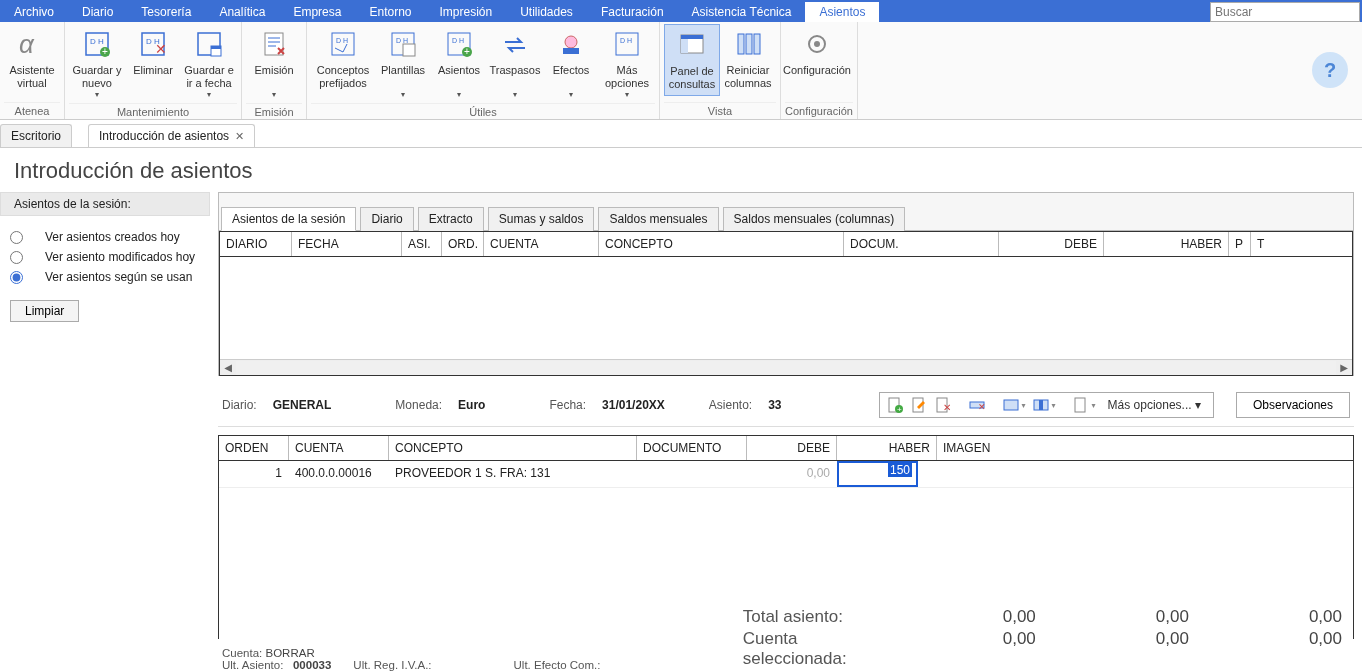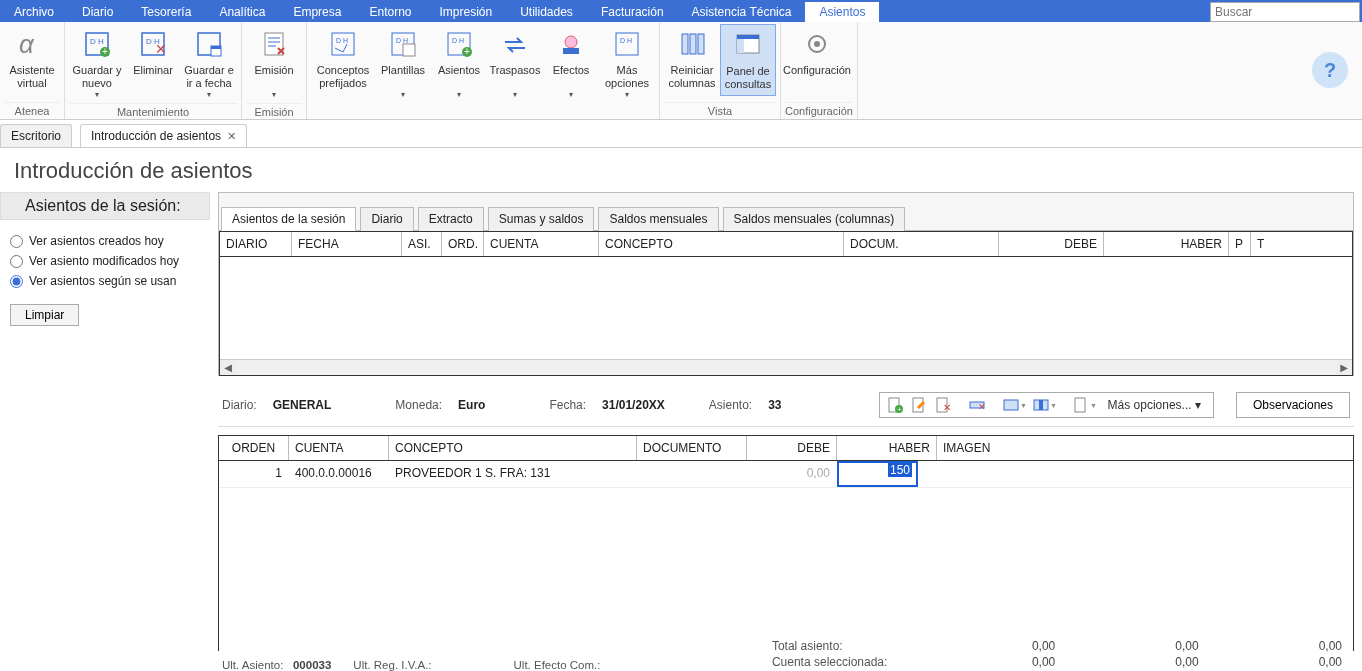--- a/index.html
+++ b/index.html
@@ -21,33 +21,33 @@
 .ribbon-btn.selected { background: #cfdff6; border: 1px solid #7fa9e8; }
 .ribbon-btn .ico { width: 32px; height: 32px; margin-bottom: 4px; display: flex; align-items: center; justify-content: center; }
 .ribbon-btn.wide { width: 64px; }
 .ribbon-btn .cap { min-height: 26px; }
 .ribbon-btn .dd { font-size: 8px; color: #555; }
 
 .help-icon { position: absolute; right: 14px; top: 52px; width: 36px; height: 36px; border-radius: 50%; background: #cfe3f8; display: flex; align-items: center; justify-content: center; color: #4c86d6; font-weight: bold; font-size: 20px; }
 
 
 .ws-tabs { display: flex; border-bottom: 1px solid #ccc; margin-top: 4px; }
-.ws-tab { padding: 4px 10px; border: 1px solid #ccc; border-bottom: none; background: #f1f1f1; font-size: 12px; margin-right: 8px; border-radius: 3px 3px 0 0; cursor: pointer; display: flex; align-items: center; gap: 6px; }
+.ws-tab { padding: 4px 10px; border: 1px solid #ccc; border-bottom: none; background: #f1f1f1; font-size: 12px; margin-right: 16px; border-radius: 3px 3px 0 0; cursor: pointer; display: flex; align-items: center; gap: 6px; }
 .ws-tab.active { background: #fff; }
 .ws-tab .close { font-size: 11px; color: #666; }
 
 
 .page-title { font-size: 22px; font-weight: 300; color: #444; padding: 10px 14px 8px; }
 
 
 .content { display: flex; height: calc(100% - 186px); }
 .sidebar { width: 210px; background: #fff; padding: 0; }
-.sidebar-header { background: #eaeaea; padding: 4px 24px; font-size: 16px; border: 1px solid #ddd; }
+.sidebar-header { background: #eaeaea; padding: 4px 13px; font-size: 12px; border: 1px solid #ddd; }
 .sidebar-body { padding: 8px 10px; }
-.radio-row { display: flex; align-items: center; gap: 6px; font-size: 12px; margin: 6px 0; cursor: pointer; }
+.radio-row { display: flex; align-items: center; gap: 22px; font-size: 12px; margin: 6px 0; cursor: pointer; }
 .radio-row input { accent-color: #3b6fd4; }
 .btn-clear { margin-top: 10px; padding: 3px 14px; border: 1px solid #aaa; background: #f4f4f4; cursor: pointer; font-size: 12px; }
 
 .main { flex: 1; padding: 0 8px 8px 8px; display: flex; flex-direction: column; gap: 8px; }
 
 
 .inner-tabs { border: 1px solid #bbb; border-bottom: none; }
 .inner-tabstrip { display: flex; border-bottom: 1px solid #bbb; background: #f6f6f6; }
 .inner-tab { padding: 4px 10px; font-size: 12px; border: 1px solid #bbb; border-bottom: none; margin: 14px 2px -1px 2px; background: #f0f0f0; cursor: pointer; }
 .inner-tab.active { background: #fff; border-bottom: 1px solid #fff; }
@@ -79,21 +79,21 @@
 .cell { padding: 5px 6px; font-size: 12px; border-right: 1px solid transparent; }
 .cell.right { text-align: right; }
 .cell.gray { color: #aaa; }
 .haber-input { outline: 2px solid #1a5bd6; background: #fff; width: 77px; height: 22px; text-align: right; padding: 0 4px; }
 .haber-input span { background: #1a5bd6; color: #fff; padding: 0 2px; }
 
 
 .status { background: #fff; padding: 8px 12px 0; position: absolute; bottom: 0; left: 210px; right: 8px; font-size: 11.5px; color: #444; }
 .status-row { display: flex; gap: 22px; }
 .status .lbl { color: #555; }
-.totals { position: absolute; right: 12px; bottom: 0; text-align: right; font-size: 12px; }
+.totals { position: absolute; right: 12px; bottom: 0; text-align: right; font-size: 17px; }
 .totals-row { display: flex; gap: 120px; justify-content: flex-end; margin-bottom: 2px; }
 
 svg { pointer-events: none; }
 </style>
 </head>
 <body>
 
 <div class="menubar">
   <div class="menu-item">Archivo</div>
   <div class="menu-item">Diario</div>
@@ -240,43 +240,44 @@
         <div class="ico">
             <svg width="28" height="28">
               <rect x="3" y="3" width="22" height="22" fill="none" stroke="#3b6fd4"></rect>
               <text x="7" y="13" font-size="7" fill="#3b6fd4">D H</text>
             </svg>
           </div>
         <div class="cap">Más opciones</div>
           <span class="dd">▾</span>
       </div>
     </div>
-  </div>
-
-  <div class="ribbon-group">
-    <div class="items">
+    <div class="label">Útiles</div>
+  </div>
+
+  <div class="ribbon-group">
+    <div class="items">
+      <div class="ribbon-btn selected">
+        <div class="ico">
+            <svg width="28" height="28">
+              <rect x="3" y="4" width="22" height="18" fill="#fff" stroke="#888"></rect>
+              <rect x="3" y="4" width="22" height="4" fill="#3b6fd4"></rect>
+              <rect x="3" y="8" width="7" height="14" fill="#cfdff6"></rect>
+            </svg>
+          </div>
+        <div class="cap">Panel de consultas</div>
+      </div>
       <div class="ribbon-btn">
         <div class="ico">
             <svg width="28" height="28">
               <rect x="4" y="4" width="6" height="20" fill="#cfdff6" stroke="#3b6fd4"></rect>
               <rect x="12" y="4" width="6" height="20" fill="#cfdff6" stroke="#3b6fd4"></rect>
               <rect x="20" y="4" width="6" height="20" fill="#cfdff6" stroke="#3b6fd4"></rect>
             </svg>
           </div>
         <div class="cap">Reiniciar columnas</div>
-      </div>
-      <div class="ribbon-btn selected">
-        <div class="ico">
-            <svg width="28" height="28">
-              <rect x="3" y="4" width="22" height="18" fill="#fff" stroke="#888"></rect>
-              <rect x="3" y="4" width="22" height="4" fill="#3b6fd4"></rect>
-              <rect x="3" y="8" width="7" height="14" fill="#cfdff6"></rect>
-            </svg>
-          </div>
-        <div class="cap">Panel de consultas</div>
       </div>
     </div>
     <div class="label">Vista</div>
   </div>
 
   <div class="ribbon-group">
     <div class="items">
       <div class="ribbon-btn wide">
         <div class="ico">
             <svg width="28" height="28">
@@ -421,21 +422,21 @@
             </svg>
           </div>
           <span class="tb-split">▾</span>
         <span class="more-opts"><span>Más opciones...</span> ▾</span>
       </div>
       <button class="btn-obs">Observaciones</button>
     </div>
 
     <div class="grid-low-wrap grid-low">
       <div class="hdr">
-        <div class="hcell" style="width:70px;text-align:center">ORDEN</div>
+        <div class="hcell" style="width:70px;text-align:left">ORDEN</div>
         <div class="hcell" style="width:100px">CUENTA</div>
         <div class="hcell" style="width:248px">CONCEPTO</div>
         <div class="hcell" style="width:110px">DOCUMENTO</div>
         <div class="hcell" style="width:90px;text-align:right">DEBE</div>
         <div class="hcell" style="width:100px;text-align:right">HABER</div>
         <div class="hcell" style="flex:1;border-right:none">IMAGEN</div>
       </div>
       <div class="row">
         <div class="cell right" style="width:70px">1</div>
         <div class="cell" style="width:100px">400.0.0.00016</div>
@@ -446,20 +447,23 @@
           <div class="haber-input"><span>150</span></div>
         </div>
         <div class="cell" style="flex:1"></div>
       </div>
     </div>
   </div>
 </div>
 
 <div class="status">
   <div class="status-row">
+    <span><span class="lbl">Cuenta:</span> <span>BORRAR</span></span>
+  </div>
+  <div class="status-row">
     <span><span class="lbl">Ult. Asiento:</span>&nbsp;&nbsp;&nbsp;<b>000033</b></span>
     <span><span class="lbl">Ult. Reg. I.V.A.:</span></span>
     <span style="margin-left:60px"><span class="lbl">Ult. Efecto Com.:</span></span>
   </div>
   <div class="totals">
     <div class="totals-row">
       <span class="lbl" style="width:140px;text-align:left">Total asiento:</span>
       <span>0,00</span>
       <span>0,00</span>
       <span>0,00</span>

